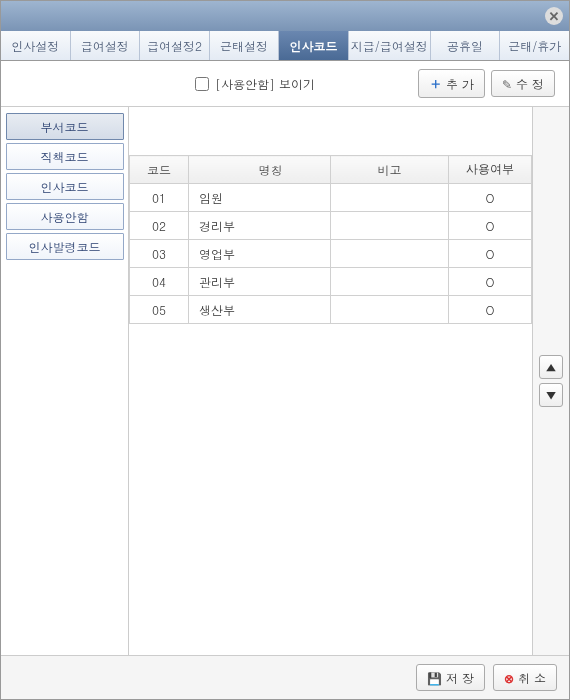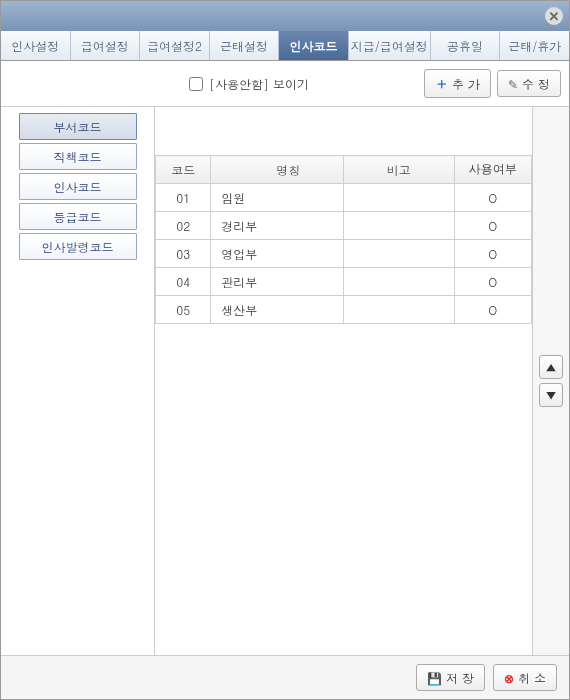--- a/index.html
+++ b/index.html
@@ -55,21 +55,21 @@
 }
 .tab:last-child { border-right: none; }
 .tab.active {
   background: linear-gradient(#6a87b0, #4a6a95);
   color: #fff;
   font-weight: bold;
 }
 .toolbar {
   display: flex;
   align-items: center;
-  padding: 8px 8px;
+  padding: 8px 14px;
   gap: 6px;
   background: #fff;
 }
 .toolbar .spacer { flex: 1; }
 .toolbar .checkbox-wrap {
   display: flex;
   align-items: center;
   gap: 6px;
   margin-left: 180px;
 }
@@ -92,21 +92,21 @@
 .icon-save { color: #2a6fc9; }
 .icon-cancel { color: #d33; font-weight: bold; }
 .body {
   flex: 1;
   display: flex;
   background: #fff;
   border-top: 1px solid #ccc;
   min-height: 0;
 }
 .sidebar {
-  width: 154px;
+  width: 128px;
   padding: 6px 4px;
   border-right: 1px solid #ccc;
   background: #fff;
 }
 .side-btn {
   display: block;
   width: 118px;
   margin: 0 auto 3px;
   text-align: center;
   padding: 4px 0;
@@ -213,21 +213,21 @@
       <span class="icon-pencil">✎</span>
       <span>수 정</span>
     </div>
   </div>
 
   <div class="body">
     <div class="sidebar" id="sidebar">
         <div class="side-btn active">부서코드</div>
         <div class="side-btn">직책코드</div>
         <div class="side-btn">인사코드</div>
-        <div class="side-btn">등급코드</div>
+        <div class="side-btn">사용안함</div>
         <div class="side-btn">인사발령코드</div>
       </div>
 
     <div class="main">
       <div class="table-wrap">
         <table>
           <thead>
             <tr>
               <th class="col-code">코드</th>
               <th class="col-name">명칭</th>

